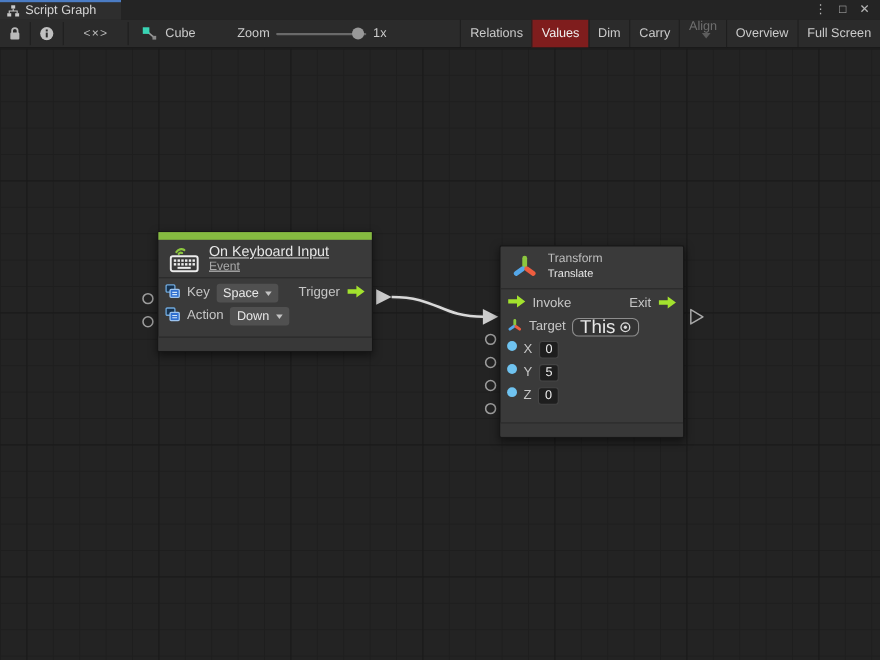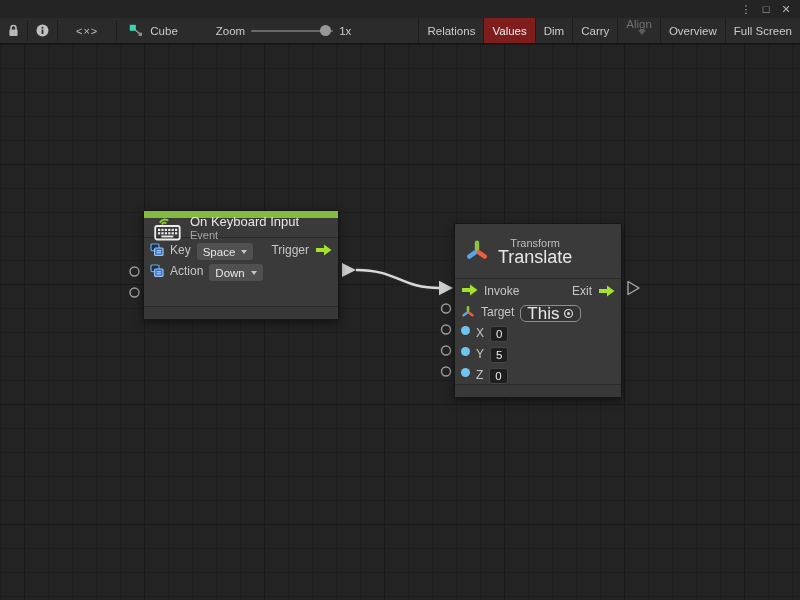--- a/index.html
+++ b/index.html
@@ -62,30 +62,39 @@
           padding:0 6px; color:#e8e8e8; font-size:11.5px; }
   .chip .dd-arrow { margin-left:1px; border-top-color:#c4c4c4; border-left-width:3.5px; border-right-width:3.5px; border-top-width:4.5px; }
   .this-chip { background:#343434; border:1px solid #8d8d8d; border-radius:6px; height:17px; display:flex;
                align-items:center; gap:4px; padding:0 6px; color:#e8e8e8; font-size:17px; }
   .value-box { background:#1e1e1e; border:1px solid #454545; border-radius:3px; min-width:17px; height:16px;
                display:flex; align-items:center; justify-content:center; padding:0 5px; color:#ededed; font-size:11.5px; }
   .port-dot { width:9px; height:9px; border-radius:50%; background:#6fc3f0; flex:0 0 auto; }
   .icon-wrap { display:flex; align-items:center; justify-content:center; flex:0 0 auto; }
 
   #event-node { left:143px; top:166px; width:196px; height:110px; }
-  #event-node .node-header { height:20px; }
+  #event-node .node-header { height:35px;text-decoration:underline; }
   #translate-node { left:454px; top:179px; width:168px; height:175px; }
-  #translate-node .node-header { height:55px;text-align:center; }
+  #translate-node .node-header { height:39px; }
 </style>
 </head>
 <body>
 
 <div class="window">
 
   <div class="titlebar">
+    <div class="tab">
+      <svg width="12" height="12" viewBox="0 0 12 12">
+        <rect x="4.2" y="0.8" width="3.6" height="3" fill="#c9c9c9"></rect>
+        <rect x="0.6" y="8" width="3.6" height="3" fill="#c9c9c9"></rect>
+        <rect x="7.8" y="8" width="3.6" height="3" fill="#c9c9c9"></rect>
+        <path d="M6 3.8 V6 M2.4 8 V6 H9.6 V8" stroke="#c9c9c9" stroke-width="1" fill="none"></path>
+      </svg>
+      <span>Script Graph</span>
+    </div>
     <div class="titlebar-spacer"></div>
     <div class="win-controls">
       <span>⋮</span>
       <span>□</span>
       <span>✕</span>
     </div>
   </div>
 
   <div class="toolbar">
     <div class="tb-cell">
@@ -246,21 +255,21 @@
       <div class="node-header">
         <span class="icon-wrap">
           <svg width="24" height="24" viewBox="0 0 24 24" stroke-linecap="round">
             <path d="M12 10.5 V3.8" stroke="#8cc63f" stroke-width="4.4"></path>
             <path d="M10.2 13.4 L4.2 17.6" stroke="#54a7e9" stroke-width="4.4"></path>
             <path d="M13.8 13.4 L19.8 17.6" stroke="#ee5d3f" stroke-width="4.4"></path>
           </svg>
         </span>
         <span class="nh-texts">
           <span class="nh-cat">Transform</span>
-          <span class="nh-title" style="font-size:18px;">Translate</span>
+          <span class="nh-title" style="font-size:10px;">Translate</span>
         </span>
       </div>
       <div class="node-body">
         <div class="node-row">
           <span class="icon-wrap">
             <svg width="17" height="12" viewBox="0 0 17 12">
               <polygon points="1,4 9,4 9,0.5 16.5,6 9,11.5 9,8 1,8" fill="#a3e22e"></polygon>
             </svg>
           </span>
           <span class="row-label">Invoke</span>

